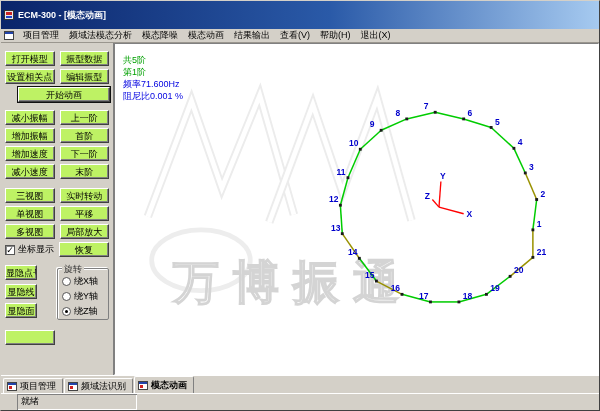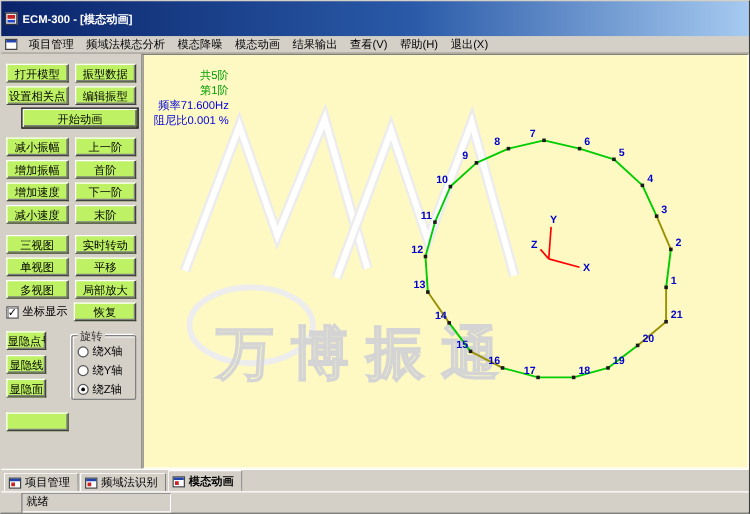--- a/index.html
+++ b/index.html
@@ -62,22 +62,22 @@
     font-size: 9px; height: 52px;
   }
   .groupbox-label { position:absolute; top:-6px; left:4px; background:#d4d0c8; padding:0 2px; font-size:9px; color:#333; }
   .radio-row { display:flex; align-items:center; gap:3px; margin-bottom:2px; white-space:nowrap; }
   .radio { width:9px; height:9px; border-radius:50%; background:#fff; border:1px solid #555; position:relative; }
   .radio.on::after { content:""; position:absolute; left:2px; top:2px; width:3px; height:3px; border-radius:50%; background:#000; }
   .save-row { margin: 10px 1px 0 1px; }
   .save-row .btn { width: 42px; flex:none;padding-left:48px; }
   
   .canvas {
-    flex: 1 1 auto; background: #fef9c3; position: relative;
-    border: 1px solid; border-color: #808080 #ffffff #ffffff #808080; text-align: right;
+    flex: 1 1 auto; background: #ffffff; position: relative;
+    border: 1px solid; border-color: #808080 #ffffff #ffffff #808080;
   }
   .info-block { position: absolute; left: 8px; top: 10px; font-size: 9px; line-height: 12px; z-index: 3; }
   .watermark-text {
     position: absolute; left: 58px; top: 208px; font-size: 46px; font-weight: bold;
     letter-spacing: 14px; color: transparent; -webkit-text-stroke: 1.3px #d4d4d4;
     z-index: 1; white-space: nowrap; font-family: Liberation Mono, monospace;
   }
   .model-svg { position:absolute; left:0; top:0; width:100%; height:100%; z-index:2; }
   .wm-svg { position:absolute; left:0; top:0; width:100%; height:100%; z-index:0; }
   

